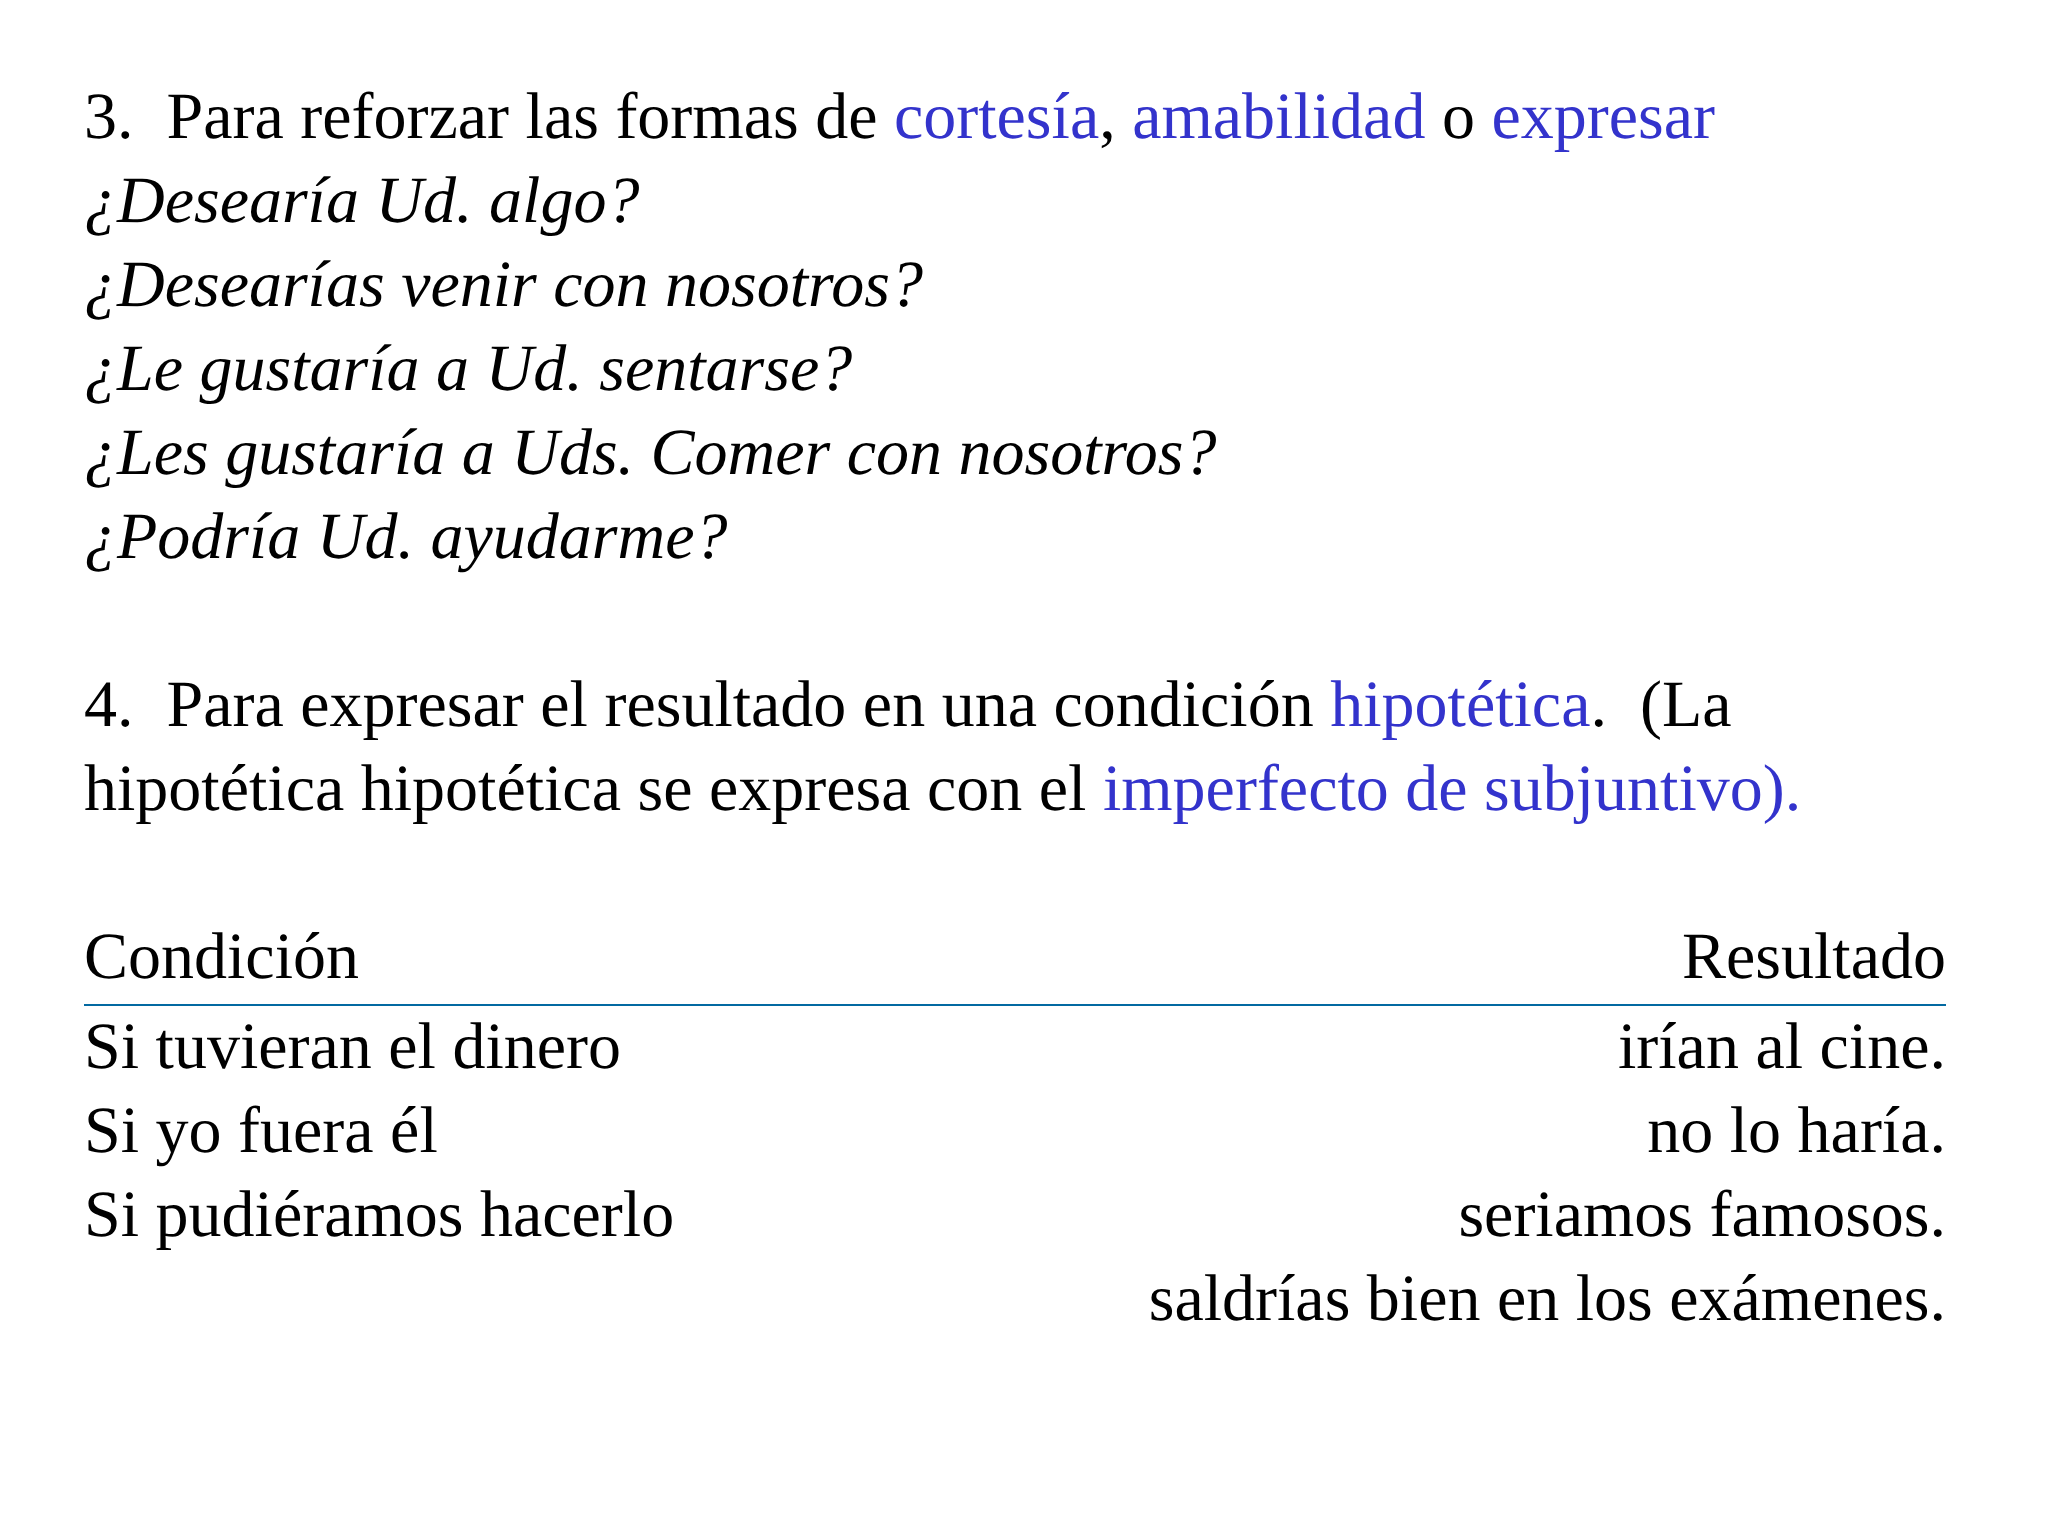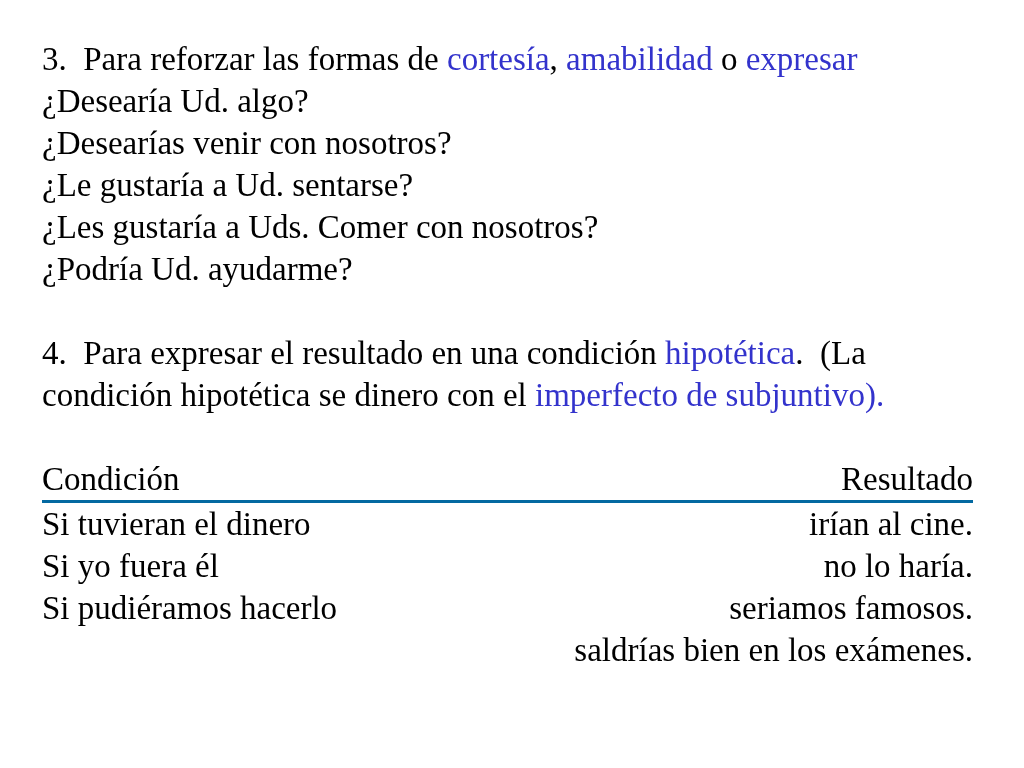--- a/index.html
+++ b/index.html
@@ -18,30 +18,30 @@
     font-size: 33px;
     line-height: 42px;
     color: #000000;
     overflow: hidden;
   }
   .line {
     margin: 0;
     height: 42px;
   }
   .line span { white-space: pre-wrap; }
-  .example { white-space: pre-wrap; }
+  .example { white-space: pre-wrap; font-style: italic; }
   .blue { color: #3333cc; }
   .blank-line { height: 42px; }
   .ctable { width: 931px; }
   .trow {
     display: flex;
     height: 42px;
   }
   .thead {
-    border-bottom: 3px solid #0369a1;
+    border-bottom: 1px solid #0369a1;
     height: 45px;
     box-sizing: border-box;
   }
   .cell-left {
     width: 523px;
     flex: 0 0 523px;
     white-space: pre-wrap;
   }
   .cell-right {
     flex: 1 1 auto;
@@ -59,21 +59,21 @@
   <p class="line example">¿Desearía Ud. algo?</p>
   <p class="line example">¿Desearías venir con nosotros?</p>
   <p class="line example">¿Le gustaría a Ud. sentarse?</p>
   <p class="line example">¿Les gustaría a Uds. Comer con nosotros?</p>
   <p class="line example">¿Podría Ud. ayudarme?</p>
 
   <div class="blank-line"></div>
 
   <p class="line"><span>4.  Para expresar el resultado en una condición </span><span class="blue">hipotética</span><span>.  (La</span></p>
 
-  <p class="line"><span>condición hipotética se dinero con el </span><span class="blue">imperfecto de subjuntivo).</span></p>
+  <p class="line"><span>hipotética hipotética se expresa con el </span><span class="blue">imperfecto de subjuntivo).</span></p>
 
   <div class="blank-line"></div>
 
   <div class="ctable">
     <div class="trow thead">
       <span class="cell-left">Condición</span>
       <span class="cell-right">Resultado</span>
     </div>
     <div class="trow">
       <span class="cell-left">Si tuvieran el dinero</span>

